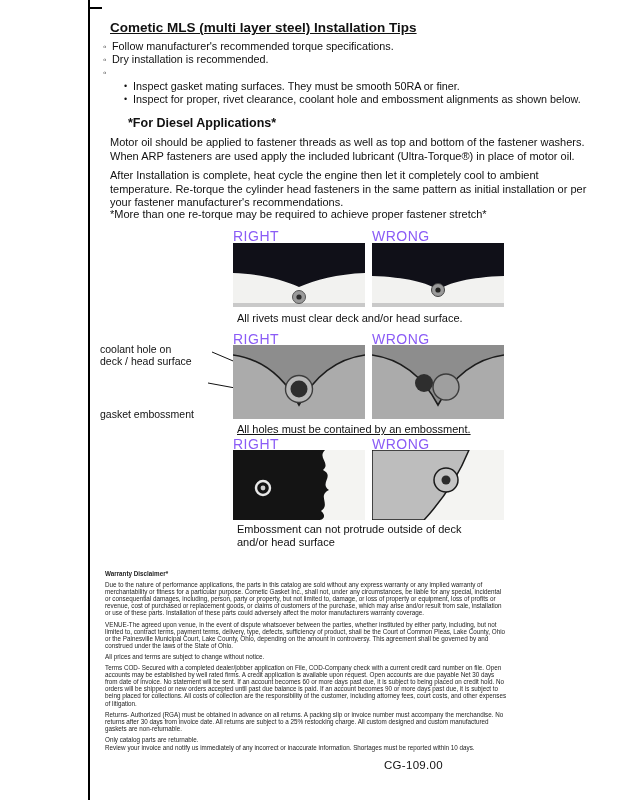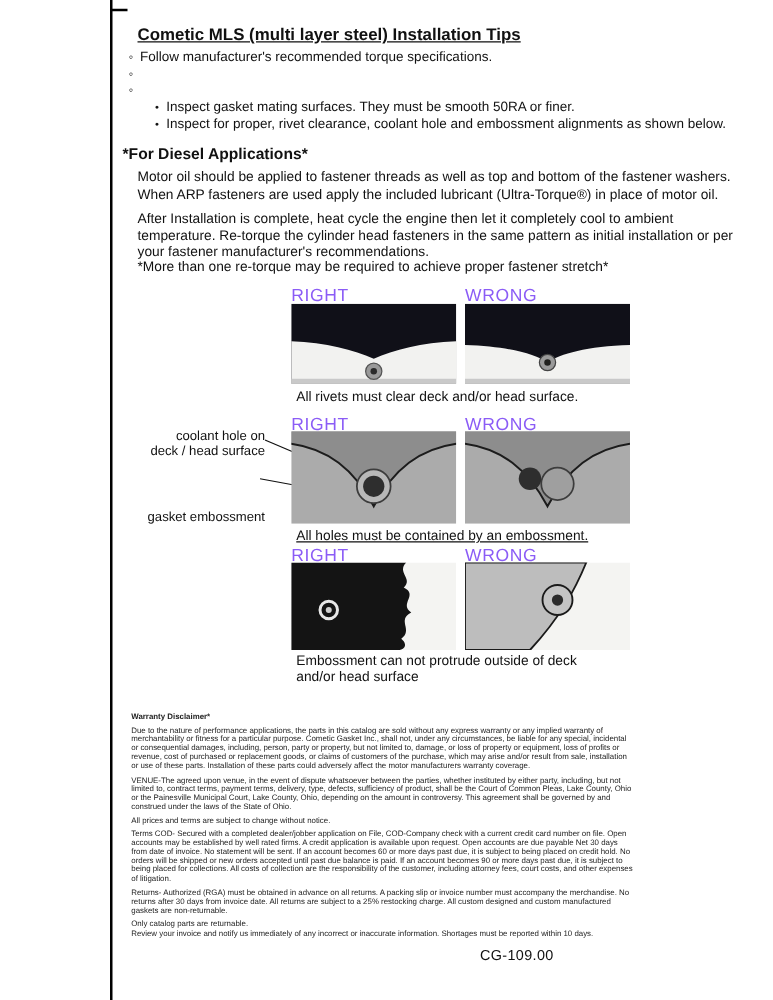--- a/index.html
+++ b/index.html
@@ -13,42 +13,42 @@
   .page-border-tick { left:88px; top:7px; width:14px; height:2px; background:#000; }
 
   .title { left:110px; top:20px; font-size:13.5px; font-weight:bold; text-decoration:underline; white-space:nowrap; }
 
   .bullets { left:103px; top:40px; width:500px; font-size:10.8px; line-height:13.2px; }
   .b-row { display:flex; }
   .b-mark { width:9px; flex:0 0 9px; font-size:10px; }
   .sub { margin-left:21px; }
   .sub .b-mark { font-size:9px; }
 
-  .diesel-heading { left:98px; top:116px; font-size:12.5px; font-weight:bold; }
+  .diesel-heading { left:128px; top:116px; font-size:12.5px; font-weight:bold; }
   .para { left:110px; width:478px; font-size:11px; line-height:13.5px; }
   .p1 { top:136px; }
   .p2 { top:169px; }
   .p3 { top:208px; }
 
   .diag-label { width:132px; font-size:14px; letter-spacing:0.5px; color:#8b5cf6; }
   .lbl-r1 { left:233px; top:228px; } .lbl-w1 { left:372px; top:228px; }
   .lbl-r2 { left:233px; top:331px; } .lbl-w2 { left:372px; top:331px; }
   .lbl-r3 { left:233px; top:436px; } .lbl-w3 { left:372px; top:436px; }
 
   .diag { display:block; }
   .img1r { left:233px; top:243px; } .img1w { left:372px; top:243px; }
   .img2r { left:233px; top:345px; } .img2w { left:372px; top:345px; }
   .img3r { left:233px; top:450px; } .img3w { left:372px; top:450px; }
 
   .caption { font-size:11px; color:#111; }
   .cap1 { left:237px; top:312px; }
   .cap2 { left:237px; top:423px;text-decoration:underline; }
   .cap3 { left:237px; top:523px; width:238px; line-height:13px; }
 
-  .ann { left:100px; width:112px; text-align:right; font-size:10.5px; line-height:12px; }
+  .ann { left:100px; width:112px; font-size:10.5px; line-height:12px; }
   .ann1 { top:343px; }
   .ann2 { top:376px;margin-top:32px; }
   .ann-overlay { left:95px; top:340px; width:215px; height:70px; pointer-events:none; }
 
   .legal { left:105px; top:570px; width:403px; font-size:6.3px; line-height:7.1px; color:#1c1c1c; }
   .legal .lh { font-weight:bold; margin-bottom:4px; }
   .legal .lp { margin-bottom:4px; }
 
   .footer-code { left:384px; top:759px; font-size:11.5px; letter-spacing:0.3px; color:#111; }
 </style>
@@ -62,20 +62,21 @@
 
   <h1 class="abs title">Cometic MLS (multi layer steel) Installation Tips</h1>
 
   <div class="abs bullets">
     <div class="b-row">
       <span class="b-mark">◦</span>
       <span>Follow manufacturer's recommended torque specifications.</span>
     </div>
     <div class="b-row">
       <span class="b-mark">◦</span>
+      <span>Dry installation is recommended.</span>
     </div>
     <div class="b-row">
       <span class="b-mark">◦</span>
     </div>
     <div class="b-row sub">
       <span class="b-mark">•</span>
       <span>Inspect gasket mating surfaces.  They must be smooth 50RA or finer.</span>
     </div>
     <div class="b-row sub">
       <span class="b-mark">•</span>

